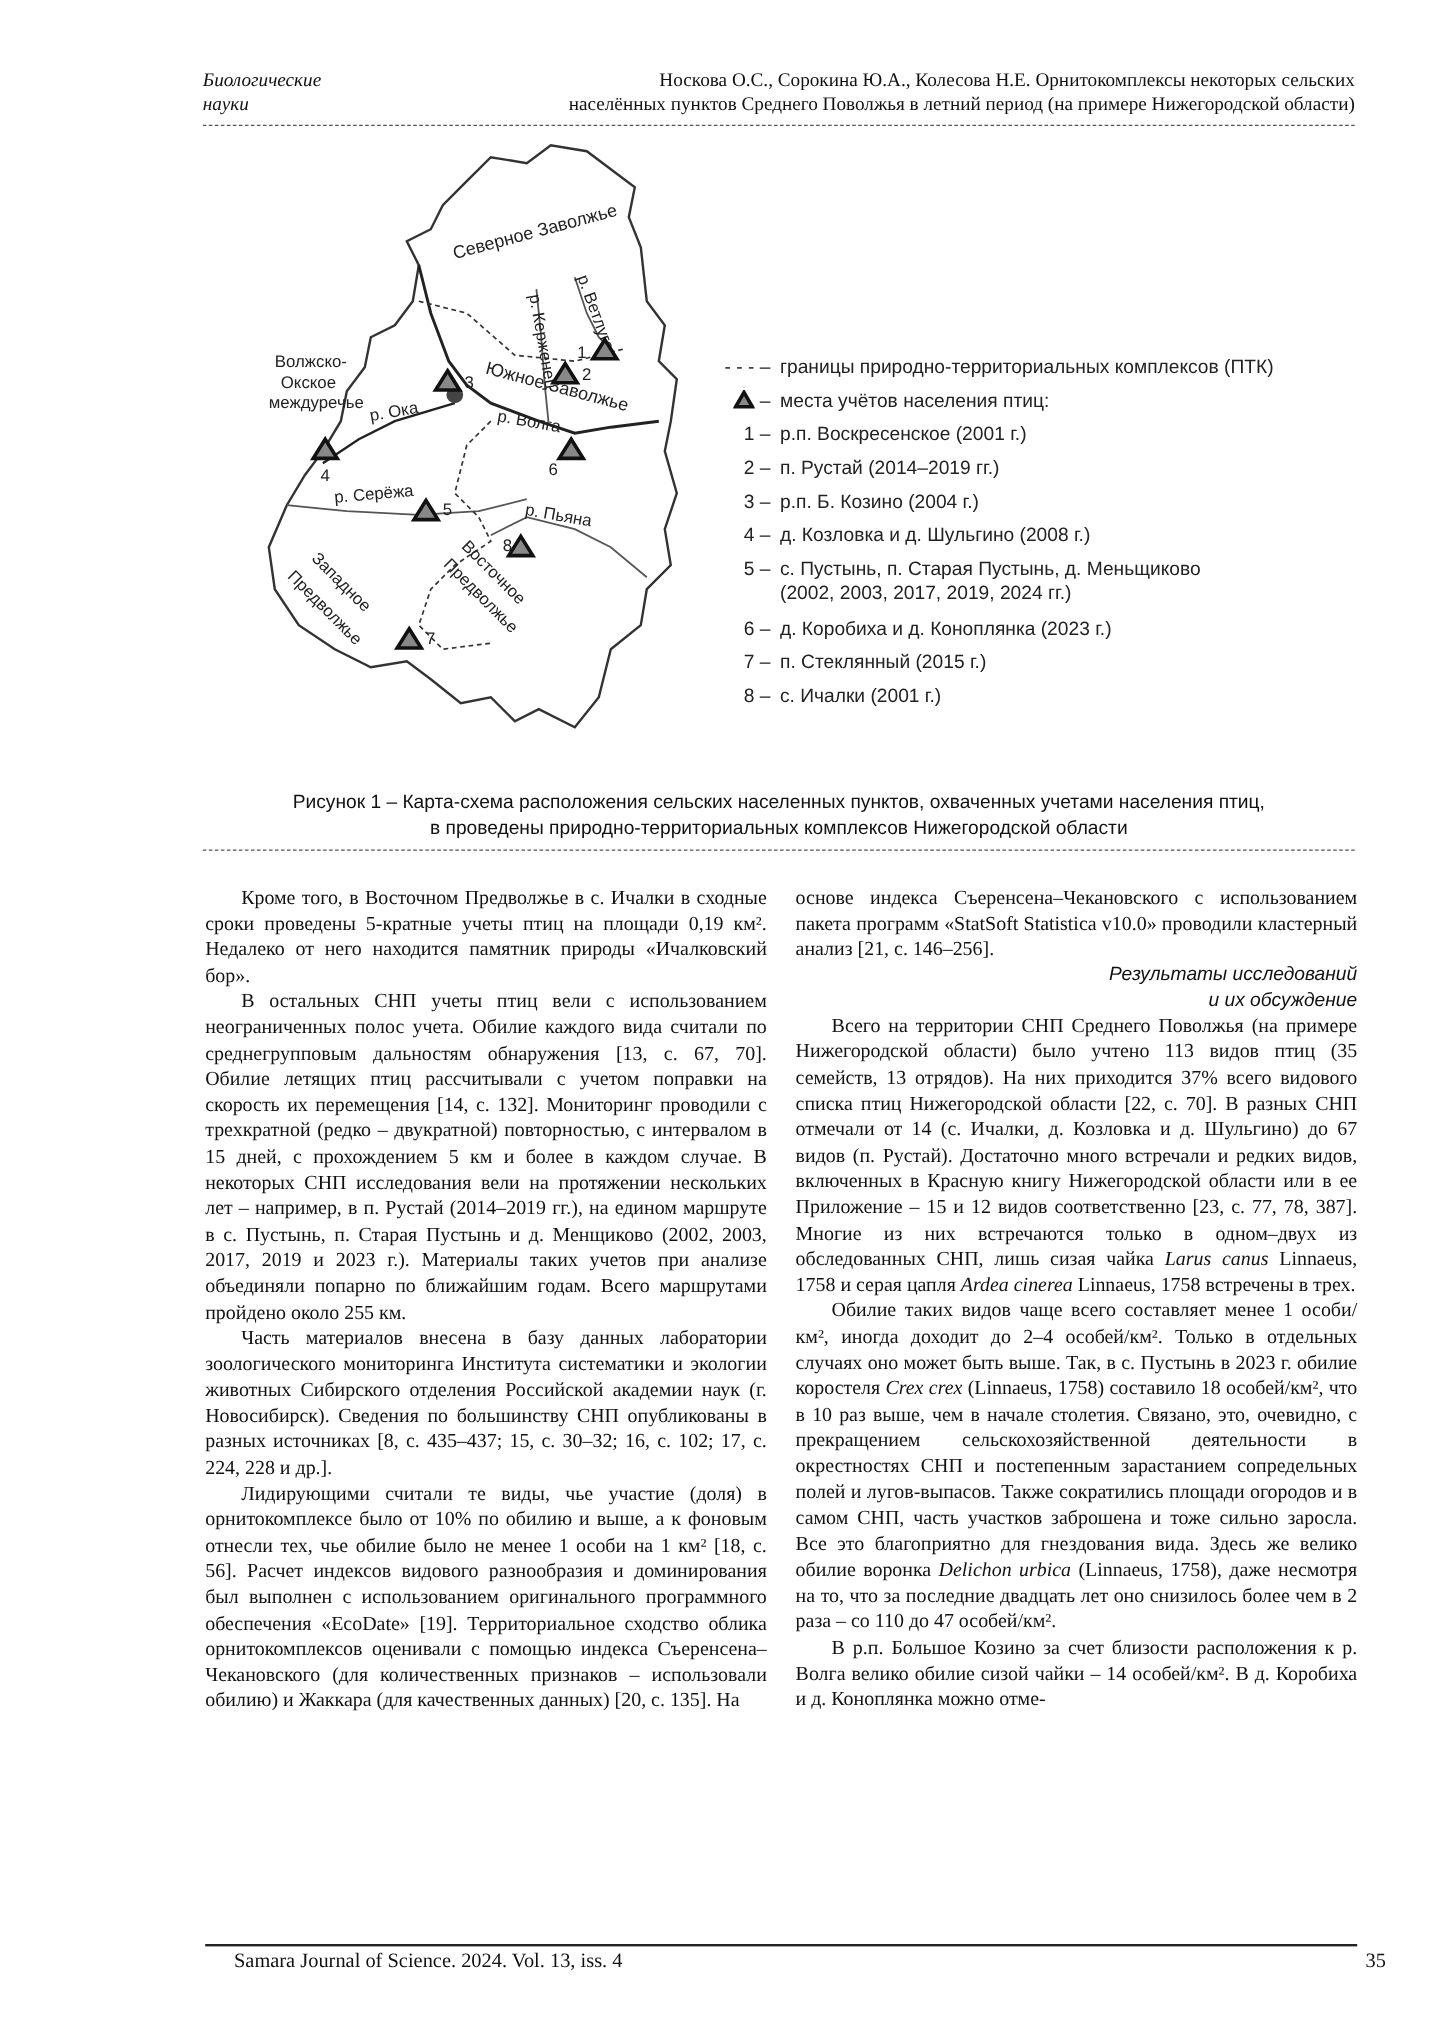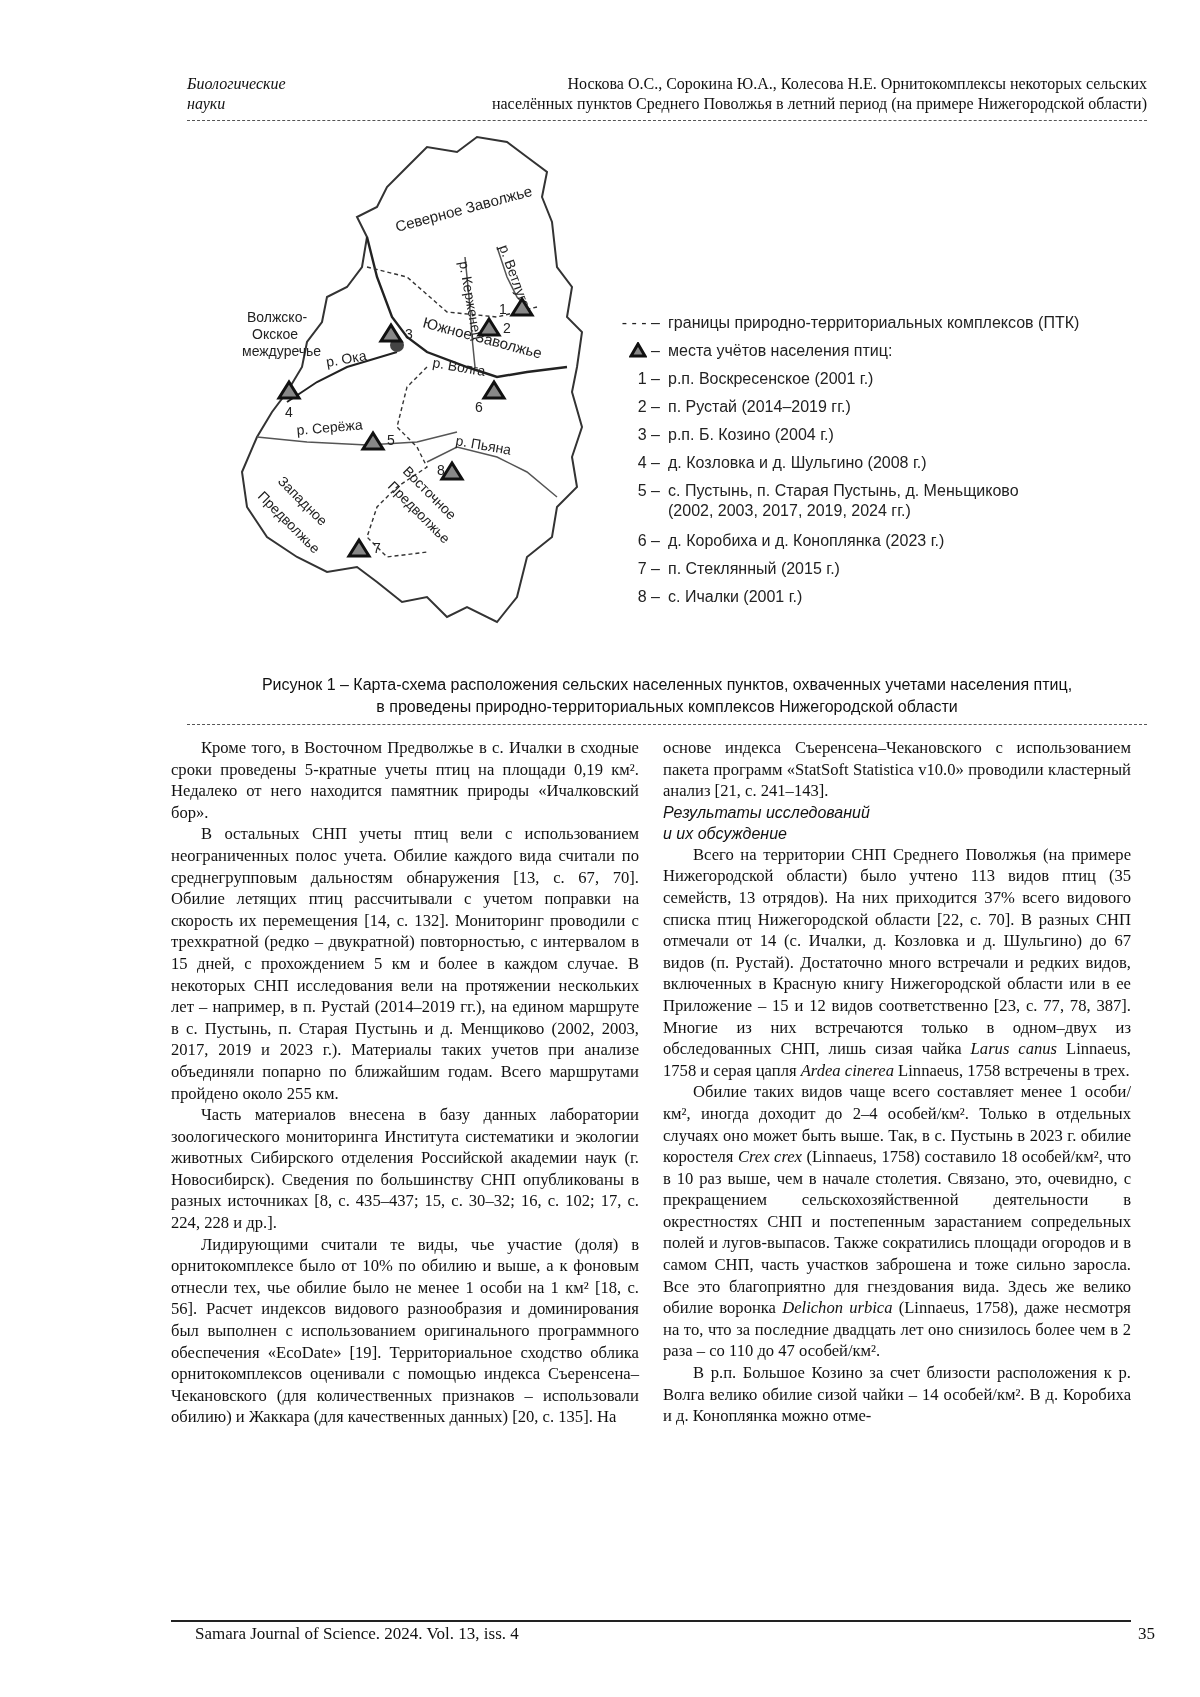--- a/index.html
+++ b/index.html
@@ -1,34 +1,34 @@
 <!DOCTYPE html>
 <html><head>
 <meta charset="utf-8">
 <style>
   html, body { margin: 0; padding: 0; background: #ffffff; }
   body { width: 1200px; height: 1697px; position: relative; overflow: hidden; color: #111; font-family: "Liberation Serif", serif; }
-  .page { position: absolute; left: 187px; top: 58px; width: 960px; margin-top: 16px; }
+  .page { position: absolute; left: 169px; top: 58px; width: 960px; }
   .running-head { display: flex; justify-content: space-between; font-size: 16px; line-height: 20px; }
   .rh-left { font-style: italic; width: 130px; }
   .rh-right { text-align: right; flex: 1; }
   .dash-rule { border-bottom: 1px dashed #555; height: 0; margin-top: 6px; }
   .figure { position: relative; height: 530px; margin-top: 6px; }
   .map { position: absolute; left: 40px; top: 0; width: 360px; height: 510px; }
   .legend { position: absolute; left: 415px; top: 186px; font-family: "Liberation Sans", sans-serif; font-size: 16px; color: #222; }
   .legend-row { display: flex; align-items: flex-start; height: 28px; line-height: 20px; }
   .legend-row.tall { height: 50px; }
   .key-sym { display: inline-block; width: 58px; text-align: right; padding-right: 8px; }
   .caption { position: absolute; left: 0; right: 0; top: 600px; text-align: center; font-family: "Liberation Sans", sans-serif; font-size: 16px; line-height: 22px; }
   .caption b { font-weight: normal; }
   .cap-rule { position: absolute; left: 0; right: 0; top: 650px; border-bottom: 1px dashed #555; }
   .columns { position: absolute; left: 171px; top: 737px; width: 960px; display: flex; justify-content: space-between; }
   .col { width: 468px; font-size: 16.6px; line-height: 21.6px; text-align: justify; hyphens: manual; }
   .col p { margin: 0; text-indent: 30px; }
-  .section-head { font-family: "Liberation Sans", sans-serif; font-style: italic; text-align: left; font-size: 16px; line-height: 21px; margin: 4px 0 0 0; text-indent: 0 !important; }
+  .section-head { font-family: "Liberation Sans", sans-serif; font-style: italic; text-align: right; font-size: 16px; line-height: 21px; margin: 4px 0 0 0; text-indent: 0 !important; }
   i { font-style: italic; }
   .footer-rule { position: absolute; left: 171px; top: 1620px; width: 960px; border-top: 2px solid #222; }
   .footer { position: absolute; left: 171px; top: 1623px; width: 960px; display: flex; justify-content: space-between; font-size: 17px; line-height: 22px; margin-left: 24px; }
   svg text { font-family: "Liberation Sans", sans-serif; fill: #222; }
 </style>
 </head>
 <body>
 
 <div class="page">
   <div class="running-head">
@@ -172,21 +172,21 @@
 </div>
 
 <div class="columns">
   <div class="col">
     <p>Кроме того, в Восточном Предволжье в с. Ичалки в сходные сроки проведены 5-кратные учеты птиц на площади 0,19 км². Недалеко от него находится памятник природы «Ичалковский бор».</p>
     <p>В остальных СНП учеты птиц вели с использованием неограниченных полос учета. Обилие каждого вида считали по среднегрупповым дальностям обнаружения [13, с. 67, 70]. Обилие летящих птиц рассчитывали с учетом поправки на скорость их перемещения [14, с. 132]. Мониторинг проводили с трехкратной (редко – двукратной) повторностью, с интервалом в 15 дней, с прохождением 5 км и более в каждом случае. В некоторых СНП исследования вели на протяжении нескольких лет – например, в п. Рустай (2014–2019 гг.), на едином маршруте в с. Пустынь, п. Старая Пустынь и д. Менщиково (2002, 2003, 2017, 2019 и 2023 г.). Материалы таких учетов при анализе объединяли попарно по ближайшим годам. Всего маршрутами пройдено около 255 км.</p>
     <p>Часть материалов внесена в базу данных лаборатории зоологического мониторинга Института систематики и экологии животных Сибирского отделения Российской академии наук (г. Новосибирск). Сведения по большинству СНП опубликованы в разных источниках [8, с. 435–437; 15, с. 30–32; 16, с. 102; 17, с. 224, 228 и др.].</p>
     <p>Лидирующими считали те виды, чье участие (доля) в орнитокомплексе было от 10% по обилию и выше, а к фоновым отнесли тех, чье обилие было не менее 1 особи на 1 км² [18, с. 56]. Расчет индексов видового разнообразия и доминирования был выполнен с использованием оригинального программного обеспечения «EcoDate» [19]. Территориальное сходство облика орнитокомплексов оценивали с помощью индекса Съеренсена–Чекановского (для количественных признаков – использовали обилию) и Жаккара (для качественных данных) [20, с. 135]. На</p>
   </div>
   <div class="col">
-    <p style="text-indent:0">основе индекса Съеренсена–Чекановского с использованием пакета программ «StatSoft Statistica v10.0» проводили кластерный анализ [21, с. 241–143].</p>
+    <p style="text-indent:0">основе индекса Съеренсена–Чекановского с использованием пакета программ «StatSoft Statistica v10.0» проводили кластерный анализ [21, с. 146–256].</p>
     <p class="section-head">
       <span>Результаты исследований</span><br>
       <span>и их обсуждение</span>
     </p>
     <p><span>Всего на территории СНП Среднего Поволжья (на примере Нижегородской области) было учтено 113 видов птиц (35 семейств, 13 отрядов). На них приходится 37% всего видового списка птиц Нижегородской области [22, с. 70]. В разных СНП отмечали от 14 (с. Ичалки, д. Козловка и д. Шульгино) до 67 видов (п. Рустай). Достаточно много встречали и редких видов, включенных в Красную книгу Нижегородской области или в ее Приложение – 15 и 12 видов соответственно [23, с. 77, 78, 387]. Многие из них встречаются только в одном–двух из обследованных СНП, лишь сизая чайка </span><i>Larus canus</i><span> Linnaeus, 1758 и серая цапля </span><i>Ardea cinerea</i><span> Linnaeus, 1758 встречены в трех.</span></p>
     <p><span>Обилие таких видов чаще всего составляет менее 1 особи/км², иногда доходит до 2–4 особей/км². Только в отдельных случаях оно может быть выше. Так, в с. Пустынь в 2023 г. обилие коростеля </span><i>Crex crex</i><span> (Linnaeus, 1758) составило 18 особей/км², что в 10 раз выше, чем в начале столетия. Связано, это, очевидно, с прекращением сельскохозяйственной деятельности в окрестностях СНП и постепенным зарастанием сопредельных полей и лугов-выпасов. Также сократились площади огородов и в самом СНП, часть участков заброшена и тоже сильно заросла. Все это благоприятно для гнездования вида. Здесь же велико обилие воронка </span><i>Delichon urbica</i><span> (Linnaeus, 1758), даже несмотря на то, что за последние двадцать лет оно снизилось более чем в 2 раза – со 110 до 47 особей/км².</span></p>
     <p>В р.п. Большое Козино за счет близости расположения к р. Волга велико обилие сизой чайки – 14 особей/км². В д. Коробиха и д. Коноплянка можно отме-</p>
   </div>
 </div>
 

